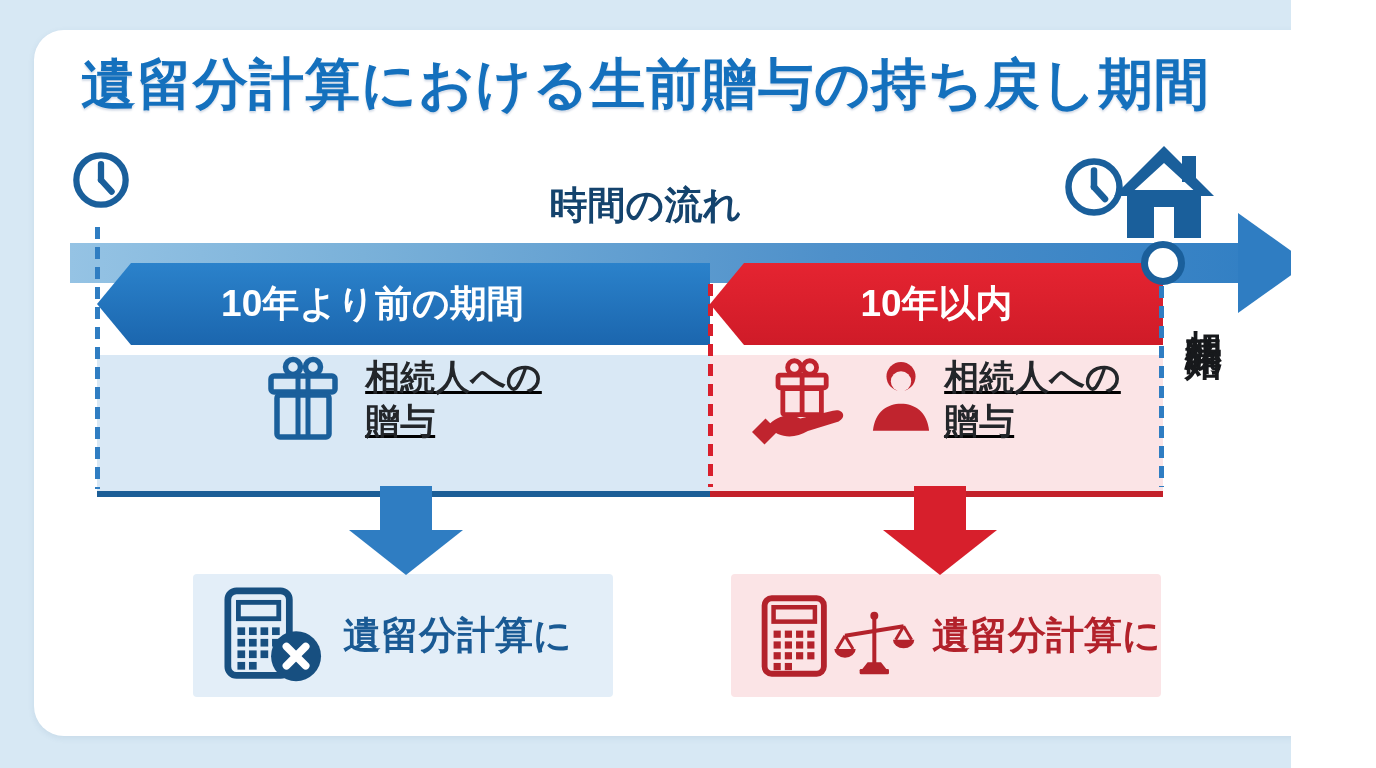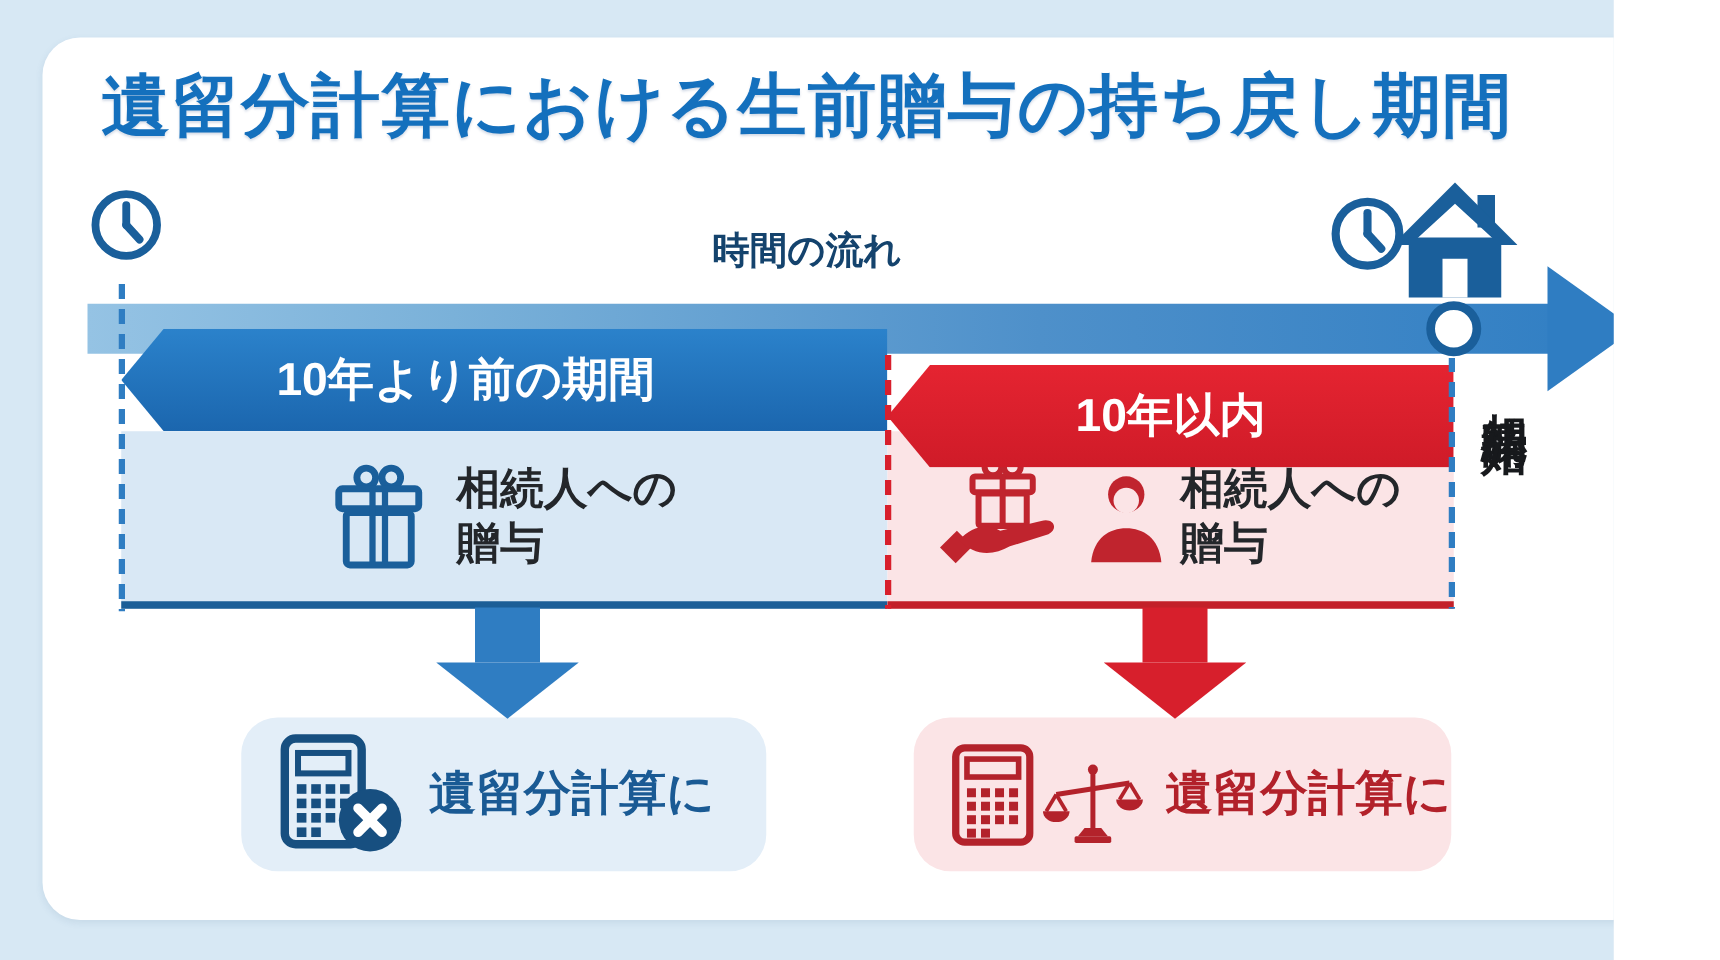--- a/index.html
+++ b/index.html
@@ -2,33 +2,33 @@
 <html lang="ja"><head>
 <meta charset="utf-8">
 <style>
   html,body{margin:0;padding:0;}
   body{font-family:"Liberation Sans","DejaVu Sans",sans-serif;}
   .stage{position:relative;width:1291px;height:768px;background:#d7e8f4;overflow:hidden;}
   .card{position:absolute;left:34px;top:30px;width:1308px;height:706px;background:#ffffff;border-radius:30px;box-shadow:0 2px 6px rgba(60,100,140,.10);}
   .abs{position:absolute;}
 
   .title{left:0;right:0;top:48px;text-align:center;font-size:55px;font-weight:800;color:#1470bd;letter-spacing:1px;text-shadow:0 2px 2px rgba(20,60,120,.18);white-space:nowrap;}
-  .flow-label{left:0;right:0;top:180px;text-align:center;font-size:30px;font-weight:800;color:#14436d;}
+  .flow-label{left:0;right:0;top:180px;text-align:center;font-size:38px;font-weight:800;color:#14436d;}
 
   
   .tl-bar{left:70px;top:243px;width:1172px;height:40px;background:linear-gradient(90deg,#95c3e4 0%,#7ab1d9 25%,#4e90ca 65%,#3380c4 100%);z-index:1;}
   .tl-head{left:1238px;top:213px;width:0;height:0;border-top:50px solid transparent;border-bottom:50px solid transparent;border-left:70px solid #2f7dc2;z-index:2;}
 
   .banner{top:263px;height:82px;display:flex;align-items:center;justify-content:center;box-sizing:border-box;z-index:3;
           clip-path:polygon(34px 0,100% 0,100% 100%,34px 100%,0 50%);
           color:#fff;font-size:37px;font-weight:800;white-space:nowrap;text-align:center;}
   .banner-blue{left:97px;width:613px;background:linear-gradient(180deg,#2b82cb 0%,#1b66ae 100%);padding-left:34px;padding-right:96px;}
-  .banner-red{left:710px;width:453px;background:linear-gradient(180deg,#e52431 0%,#cf1b28 100%);padding-left:44px;padding-right:44px;margin-top:29px;}
-
-  .panel{top:345px;height:142px;display:flex;align-items:center;justify-content:center;box-sizing:border-box;z-index:1;}
+  .banner-red{left:710px;width:453px;background:linear-gradient(180deg,#e52431 0%,#cf1b28 100%);padding-left:44px;padding-right:44px;}
+
+  .panel{top:355px;height:142px;display:flex;align-items:flex-start;justify-content:center;box-sizing:border-box;z-index:1;text-decoration:underline;}
   .panel-blue{left:97px;width:613px;background:#d9e8f5;border-bottom:6px solid #1b5e97;gap:24px;}
   .panel-pink{left:710px;width:453px;background:#fbe4e6;border-bottom:6px solid #c32029;gap:12px;}
   .panel-label{font-size:35px;line-height:1.25;font-weight:800;color:#23262a;white-space:nowrap;}
 
   .dash{width:5px;z-index:4;}
   .dash-blue{background:repeating-linear-gradient(180deg,#2f7dc2 0 12px,transparent 12px 20px);}
   .dash-red{background:repeating-linear-gradient(180deg,#d81f2c 0 12px,transparent 12px 20px);}
   .dash-start{left:95px;top:227px;height:262px;}
   .dash-ten{left:708px;top:284px;height:203px;}
   .dash-end{left:1159px;top:286px;height:201px;}
@@ -37,21 +37,21 @@
 
   .inherit-label{left:1178px;top:300px;writing-mode:vertical-rl;text-orientation:upright;font-size:37px;font-weight:800;color:#17191c;letter-spacing:5px;z-index:4;white-space:nowrap;}
 
   .stem{top:486px;width:52px;height:44px;z-index:2;}
   .stem-blue{left:380px;background:#2f7dc2;}
   .stem-red{left:914px;background:#d71f2c;}
   .head{top:530px;width:0;height:0;border-left:57px solid transparent;border-right:57px solid transparent;z-index:2;}
   .head-blue{left:349px;border-top:45px solid #2f7dc2;}
   .head-red{left:883px;border-top:45px solid #d71f2c;}
 
-  .result{top:574px;height:123px;border-radius:29px;display:flex;align-items:center;box-sizing:border-box;z-index:1;}
+  .result{top:574px;height:123px;border-radius:4px;display:flex;align-items:center;box-sizing:border-box;z-index:1;}
   .result-blue{left:193px;width:420px;background:#e3eef8;padding-left:30px;gap:20px;}
   .result-pink{left:731px;width:430px;background:#fbe4e6;padding-left:30px;gap:6px;}
   .result-label{font-size:38px;line-height:1.28;font-weight:800;white-space:nowrap;}
   .result-blue .result-label{color:#1a5a94;}
   .result-pink .result-label{color:#b2212a;margin-left:10px;}
 
   .icon{display:block;}
   .ic-clock-a{left:72px;top:151px;z-index:2;}
   .ic-clock-b{left:1064px;top:157px;z-index:2;}
   .ic-house{left:1114px;top:144px;z-index:2;}

